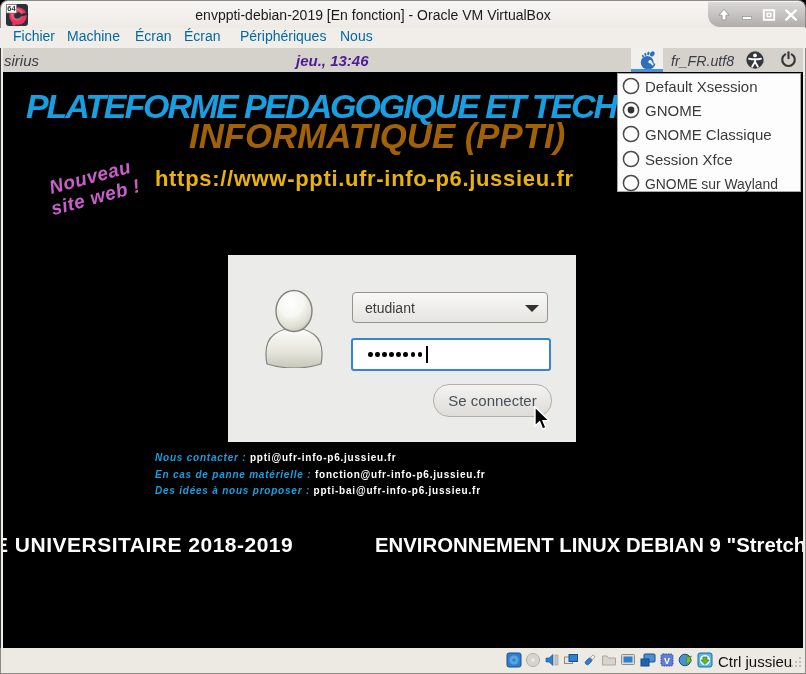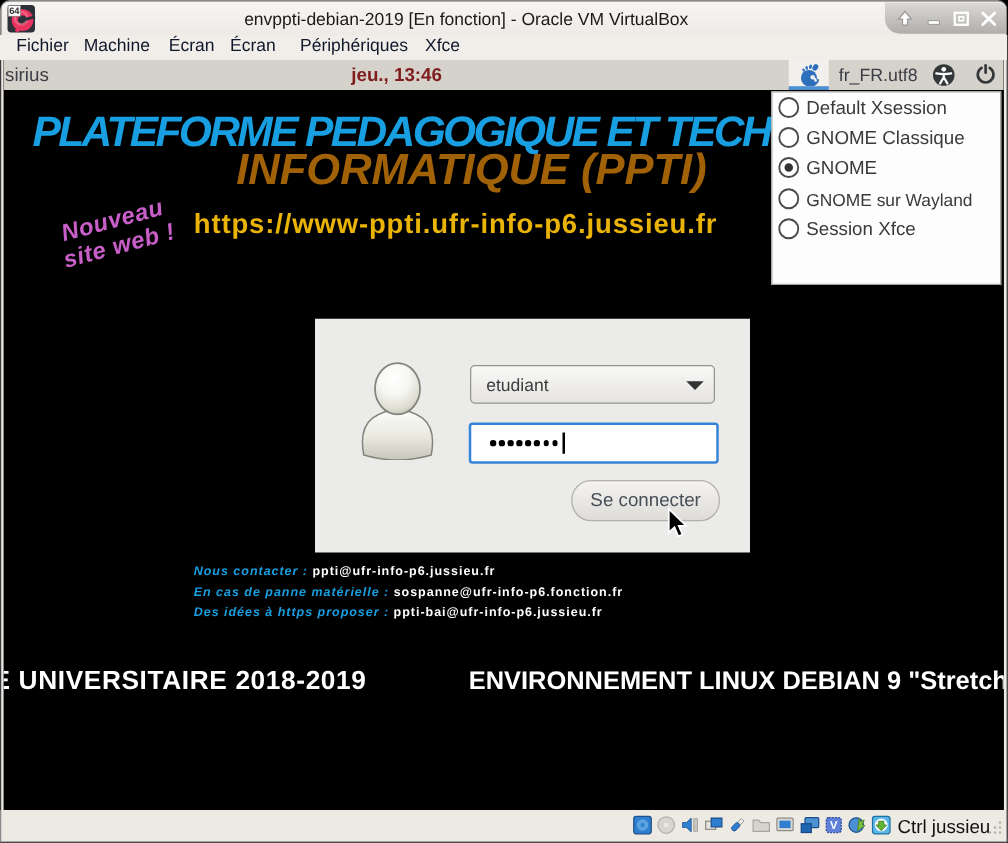--- a/index.html
+++ b/index.html
@@ -12,45 +12,45 @@
   border-radius:8px 8px 0 0; }
 #wintitle { position:absolute; left:372px; top:6px; transform:translateX(-50%);
   font-size:14px; font-weight:normal; color:#1a1a1a; white-space:nowrap; }
 #controls { position:absolute; right:0; top:1px; width:97px; height:25px;
   background:linear-gradient(#dbd9d7,#b0adaa);
   border-radius:0 7px 0 12px; }
 #controls svg { position:absolute; top:5px; }
 
 
 #menubar { position:absolute; left:0; top:28px; width:806px; height:20px; background:#f1eeea; }
-#menubar span { position:absolute; top:0; font-size:14px; color:#0f172a; }
+#menubar span { position:absolute; top:0; font-size:14px; color:#0369a1; }
 
 
 #frameL { position:absolute; left:0; top:48px; width:3px; height:600px; background:#efece8; border-left:1px solid #3a3a3a; }
 #frameR { position:absolute; left:803px; top:48px; width:3px; height:600px; background:#efece8; border-right:1px solid #8a8a8a; }
 #screen { position:absolute; left:3px; top:48px; width:800px; height:600px; background:#000; overflow:hidden; }
 
 
-#panel { position:absolute; left:0; top:0; width:800px; height:24px; background:#d5d2cb; }
+#panel { position:absolute; left:0; top:0; width:800px; height:24px; background:#d5d2cb;font-style:italic; }
 #panel .sirius { position:absolute; left:1px; top:4px; font-size:15px; color:#3c3c44; }
-#panel .clock { position:absolute; left:278px; top:4px; font-size:15px; font-weight:bold; color:#7f1d1d; }
+#panel .clock { position:absolute; left:293px; top:4px; font-size:15px; font-weight:bold; color:#4c1d95; }
 #panel .locale { position:absolute; left:668px; top:4.5px; font-size:14.2px; color:#3c3c44; }
 #underline { position:absolute; left:628px; top:21px; width:32px; height:3px; background:#4a90d2; }
 
 
 #titleL1 { position:absolute; left:23px; top:41px; font-style:italic; font-weight:bold;
   font-size:34px; line-height:1; letter-spacing:-2.1px; color:#189fe1; white-space:nowrap; }
 #titleL2 { position:absolute; left:186px; top:71px; font-style:italic; font-weight:bold;
   font-size:34.8px; line-height:1; color:#a16207; white-space:nowrap; }
 #nouveau { position:absolute; left:44px; top:118px; letter-spacing:0.5px; color:#c85fc8; font-weight:bold; font-style:italic;
   font-size:19px; line-height:21px; transform:rotate(-15deg); text-align:center; }
 #url { position:absolute; left:152px; top:120px; font-size:22px; line-height:1; letter-spacing:0.68px; font-weight:bold; color:#eab308; }
 
 
-#loginbox { position:absolute; left:225px; top:207px; width:348px; height:187px; background:#ebebe9;margin-left:24px; }
+#loginbox { position:absolute; left:225px; top:207px; width:348px; height:187px; background:#ebebe9; }
 #combo { position:absolute; left:124px; top:37px; width:196px; height:31px;
   background:linear-gradient(#f8f8f7,#e6e4e1); border:1px solid #96928c; border-radius:4px; }
 #combo .txt { position:absolute; left:12px; top:7px; font-size:14px; color:#3c3c3c; }
 #combo .arr { position:absolute; right:8px; top:12px; width:0; height:0;
   border-left:7px solid transparent; border-right:7px solid transparent; border-top:7px solid #333; }
 #pass { position:absolute; left:123px; top:83px; width:200px; height:33px; background:#fff;
   border:2px solid #3584d8; border-radius:3px; }
 #pass .dots { position:absolute; left:15px; top:12px; }
 #pass .dots i { display:block; float:left; width:4.6px; height:4.6px; border-radius:50%; background:#000; margin-right:2.5px; }
 #pass .caret { position:absolute; left:73px; top:6px; width:2px; height:17px; background:#000; }
@@ -61,21 +61,21 @@
 
 #contact { position:absolute; left:152px; top:402px; font-size:10px; letter-spacing:0.78px; font-weight:bold; line-height:16.5px; white-space:nowrap; }
 #contact i { color:#189fe1; }
 #contact b { color:#fff; font-weight:bold; }
 
 
 #year { position:absolute; left:-9px; top:486px; font-size:21px; line-height:1; letter-spacing:0.5px; font-weight:bold; color:#fff; white-space:nowrap; }
 #env { position:absolute; left:372px; top:487px; font-size:20.35px; line-height:1; font-weight:bold; color:#fff; white-space:nowrap; }
 
 
-#dropdown { position:absolute; left:617px; top:73px; width:184px; height:155px; background:#fdfdfd;
+#dropdown { position:absolute; left:617px; top:73px; width:184px; height:119px; background:#fdfdfd;
   border:1px solid #a8a8a8; z-index:50; }
 #dropdown .row { position:relative; height:24.2px; }
 #dropdown .row svg { position:absolute; left:4px; top:3px; }
 #dropdown .row span { position:absolute; left:27px; top:4px; font-size:15px; color:#3a3a3a; }
 
 
 #statusbar { position:absolute; left:0; top:648px; width:806px; height:26px; background:#edeae4;
   border-bottom:1px solid #8e8b86; border-left:1px solid #8a8a8a; border-right:1px solid #8a8a8a; }
 #statusbar svg.ic { position:absolute; top:4px; }
 #ctrl { position:absolute; left:717px; top:5px; font-size:15px; color:#111; }
@@ -110,21 +110,21 @@
       </svg>
   </div>
 </div>
 
 <div id="menubar">
   <span style="left:13px">Fichier</span>
   <span style="left:67px">Machine</span>
   <span style="left:135px">Écran</span>
   <span style="left:184px">Écran</span>
   <span style="left:240px">Périphériques</span>
-  <span style="left:340px">Xfce</span>
+  <span style="left:340px">Nous</span>
 </div>
 
 <div id="frameL"></div>
 <div id="frameR"></div>
 <div id="screen">
   <div id="panel">
     <span class="sirius">sirius</span>
     <span class="clock">jeu., 13:46</span>
 
     <div style="position:absolute;left:628px;top:0;width:32px;height:21px;background:#f2f0ec"></div>
@@ -199,59 +199,59 @@
       </div>
     <div id="btn">Se connecter</div>
   </div>
 
   <svg width="20" height="28" viewBox="0 0 20 28" style="position:absolute;left:530px;top:358px;z-index:60">
     <path d="M2 1 L2 20 L6.6 15.8 L9.6 23 L13 21.6 L10 14.6 L16 14.6 Z" fill="#000" stroke="#fff" stroke-width="1.4"></path>
   </svg>
 
   <div id="contact">
     <div><i>Nous contacter :</i> <b>ppti@ufr-info-p6.jussieu.fr</b></div>
-    <div><i>En cas de panne matérielle :</i> <b>sospanne@ufr-info-p6.fonction.fr</b></div>
-    <div><i>Des idées à https proposer :</i> <b>ppti-bai@ufr-info-p6.jussieu.fr</b></div>
+    <div><i>En cas de panne matérielle :</i> <b>fonction@ufr-info-p6.jussieu.fr</b></div>
+    <div><i>Des idées à nous proposer :</i> <b>ppti-bai@ufr-info-p6.jussieu.fr</b></div>
   </div>
 
   <div id="year">E UNIVERSITAIRE 2018-2019</div>
   <div id="env">ENVIRONNEMENT LINUX DEBIAN 9 "Stretch</div>
 </div>
 
 <div id="dropdown">
   <div class="row">
       <svg width="18" height="18" viewBox="0 0 18 18">
         <circle cx="9" cy="9" r="7.6" fill="#fff" stroke="#4a4a4a" stroke-width="1.5"></circle>
       </svg>
       <span>Default Xsession</span>
     </div>
   <div class="row">
       <svg width="18" height="18" viewBox="0 0 18 18">
         <circle cx="9" cy="9" r="7.6" fill="#fff" stroke="#4a4a4a" stroke-width="1.5"></circle>
+        <circle cx="9" cy="9" r="3.4" fill="#333"></circle>
+      </svg>
+      <span>GNOME</span>
+    </div>
+  <div class="row">
+      <svg width="18" height="18" viewBox="0 0 18 18">
+        <circle cx="9" cy="9" r="7.6" fill="#fff" stroke="#4a4a4a" stroke-width="1.5"></circle>
       </svg>
       <span>GNOME Classique</span>
     </div>
   <div class="row">
       <svg width="18" height="18" viewBox="0 0 18 18">
         <circle cx="9" cy="9" r="7.6" fill="#fff" stroke="#4a4a4a" stroke-width="1.5"></circle>
-        <circle cx="9" cy="9" r="3.4" fill="#333"></circle>
-      </svg>
-      <span>GNOME</span>
+      </svg>
+      <span>Session Xfce</span>
     </div>
   <div class="row">
       <svg width="18" height="18" viewBox="0 0 18 18">
         <circle cx="9" cy="9" r="7.6" fill="#fff" stroke="#4a4a4a" stroke-width="1.5"></circle>
       </svg>
       <span style="font-size:13.9px;top:5px">GNOME sur Wayland</span>
-    </div>
-  <div class="row">
-      <svg width="18" height="18" viewBox="0 0 18 18">
-        <circle cx="9" cy="9" r="7.6" fill="#fff" stroke="#4a4a4a" stroke-width="1.5"></circle>
-      </svg>
-      <span>Session Xfce</span>
     </div>
 </div>
 
 <div id="statusbar">
   <svg class="ic" style="left:505px" width="16" height="16" viewBox="0 0 16 16">
       <rect x="1" y="1" width="14" height="14" rx="2" fill="#2f7fd0" stroke="#1d4f8a"></rect>
       <circle cx="8" cy="8" r="4.6" fill="#5aa2e0"></circle>
       <circle cx="8" cy="8" r="1.6" fill="#2f7fd0"></circle>
     </svg>
   <svg class="ic" style="left:524px" width="16" height="16" viewBox="0 0 16 16">

